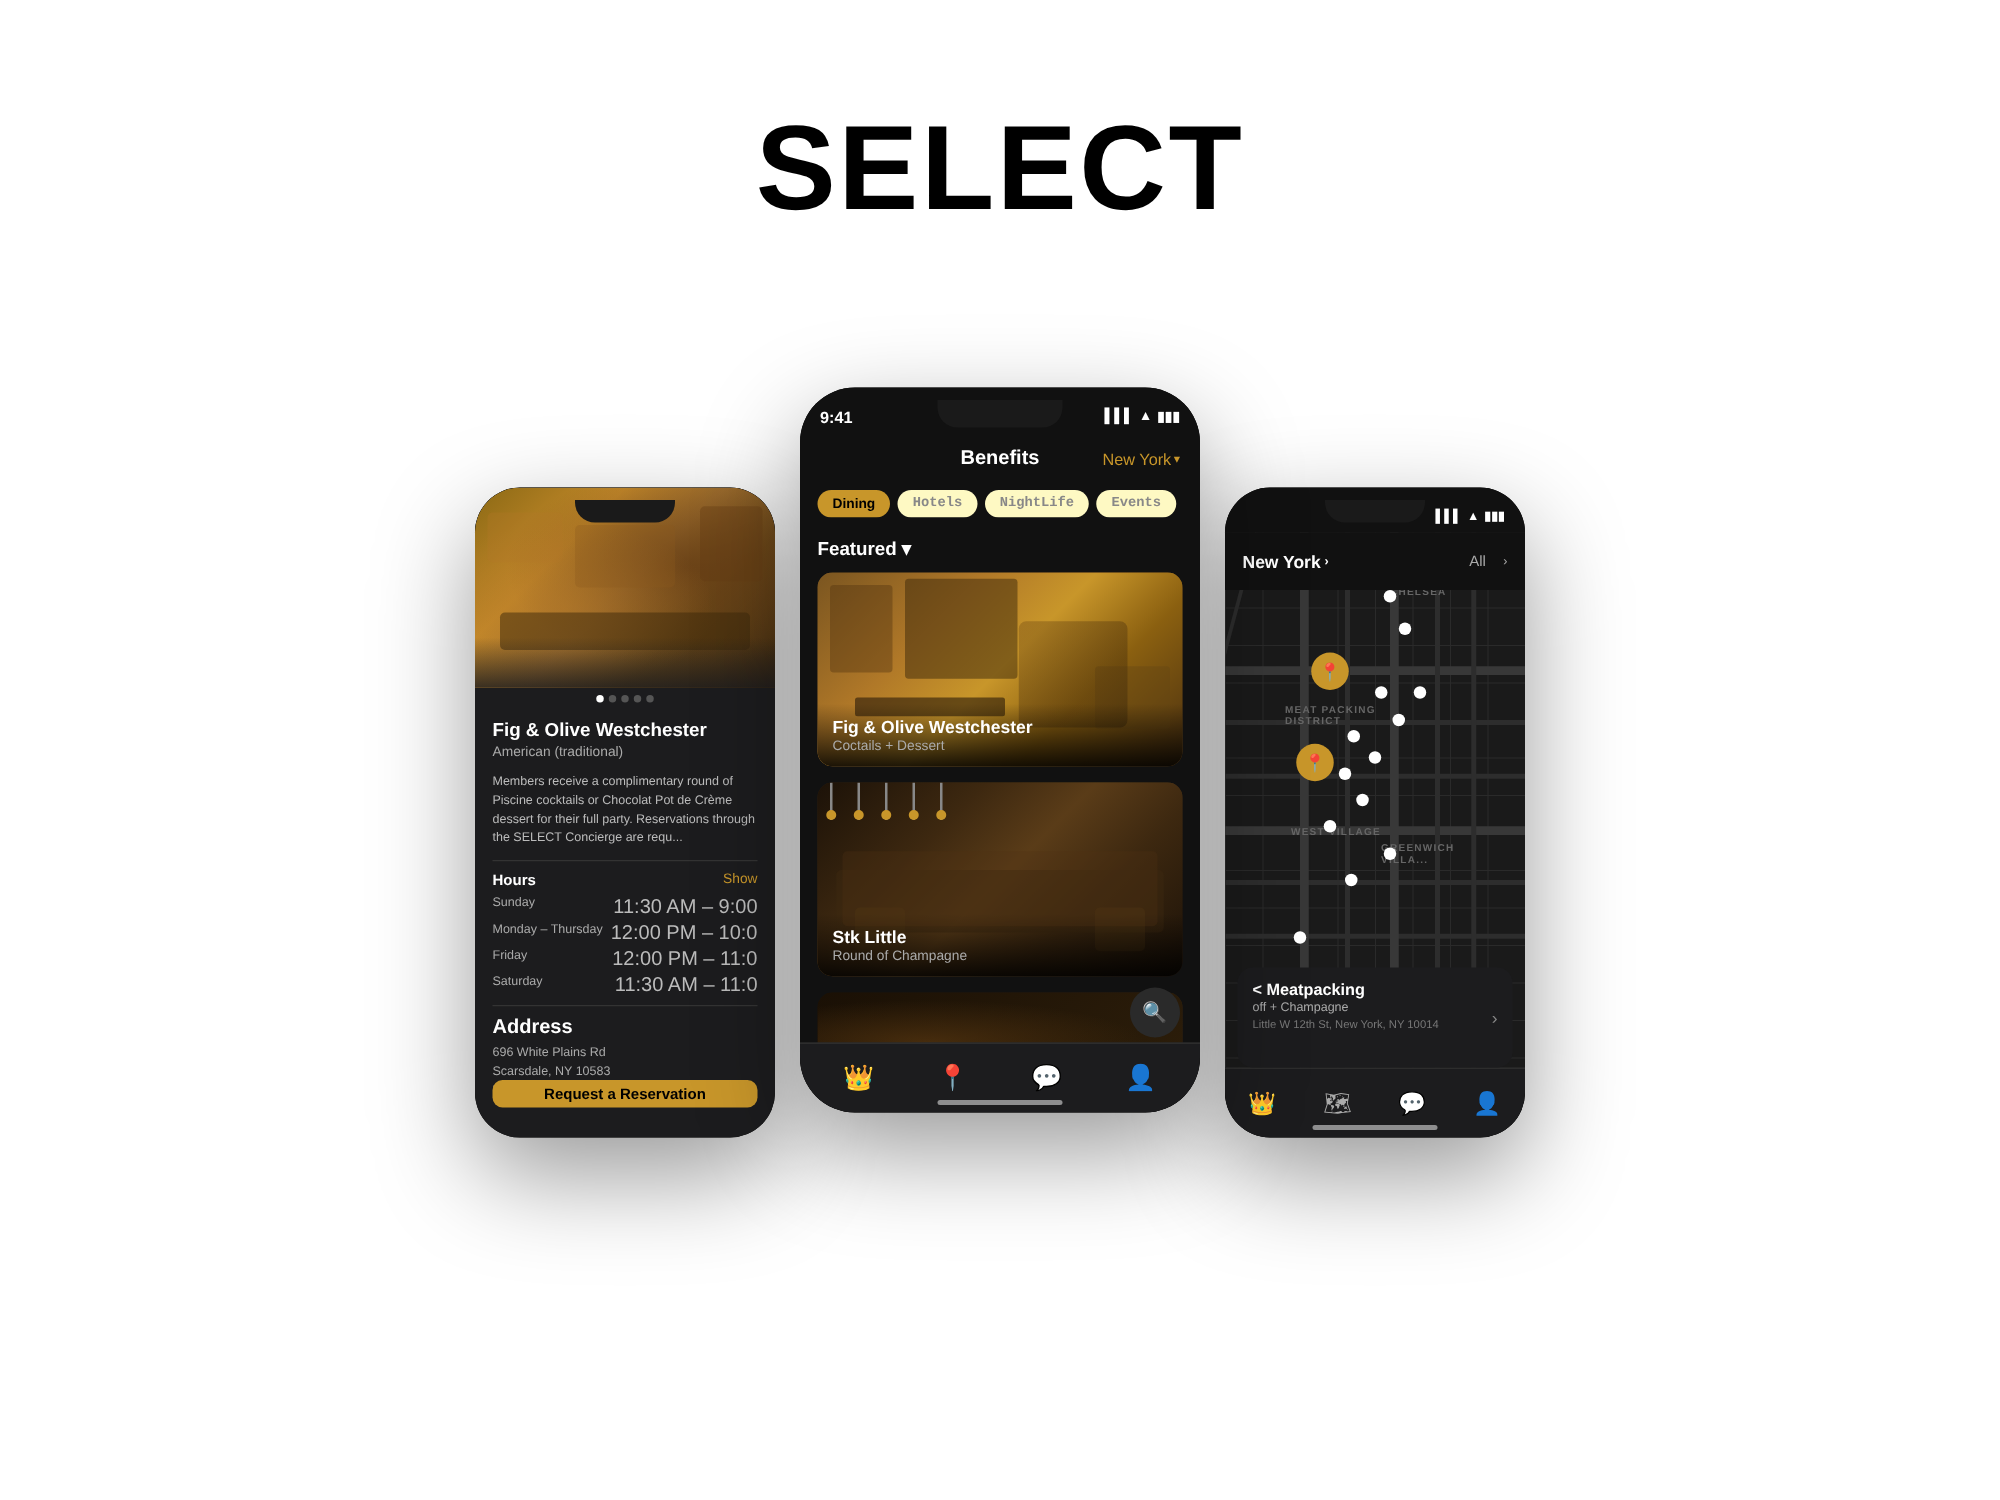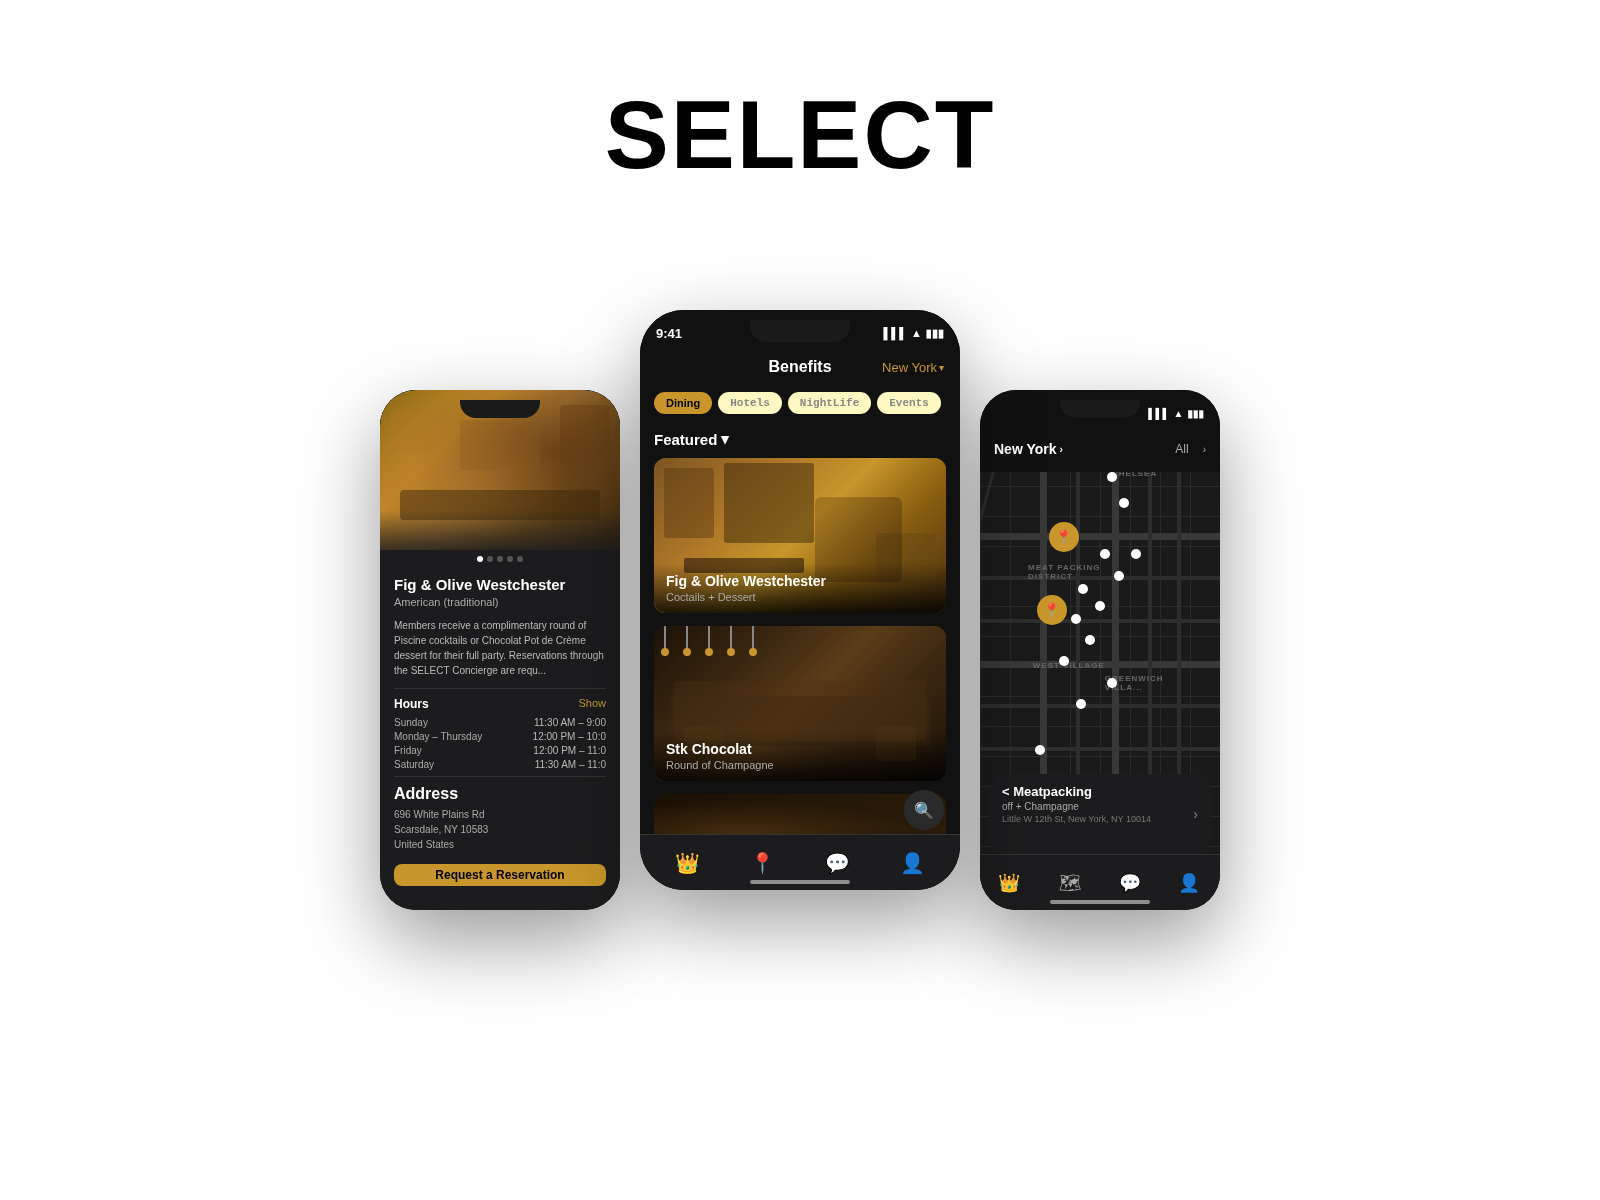--- a/index.html
+++ b/index.html
@@ -213,21 +213,21 @@
       color: #c8962a;
     }
 
     .hour-row {
       display: flex;
       justify-content: space-between;
       margin-bottom: 3px;
     }
 
     .hour-day { font-size: 10px; color: #aaa; }
-    .hour-time { font-size: 10px; color: #bbb; }
+    .hour-time { font-size: 16px; color: #bbb; }
 
     .address-section {
       border-top: 1px solid #333;
       padding-top: 8px;
       margin-top: 6px;
     }
 
     .address-label {
       font-size: 16px;
       font-weight: 600;
@@ -815,21 +815,21 @@
                 <div class="light"></div>
                 <div class="light"></div>
               <div class="light"></div>
                 <div class="light"></div>
             </div>
             <div style="position:absolute;bottom:35px;left:15px;right:15px;height:50px;background:rgba(60,40,15,0.5);border-radius:4px;"></div>
             <div style="position:absolute;bottom:20px;left:30px;width:40px;height:35px;background:rgba(80,55,20,0.4);border-radius:4px;"></div>
             <div style="position:absolute;bottom:20px;right:30px;width:40px;height:35px;background:rgba(80,55,20,0.4);border-radius:4px;"></div>
           </div>
           <div class="card-overlay">
-            <div class="card-venue-name">Stk Chocolat</div>
+            <div class="card-venue-name">Stk Little</div>
             <div class="card-venue-type">Round of Champagne</div>
           </div>
         </div>
 
         <div class="card-3">
           <div class="card-3-bg"></div>
         </div>
 
         <div class="search-btn-center">🔍</div>
 

